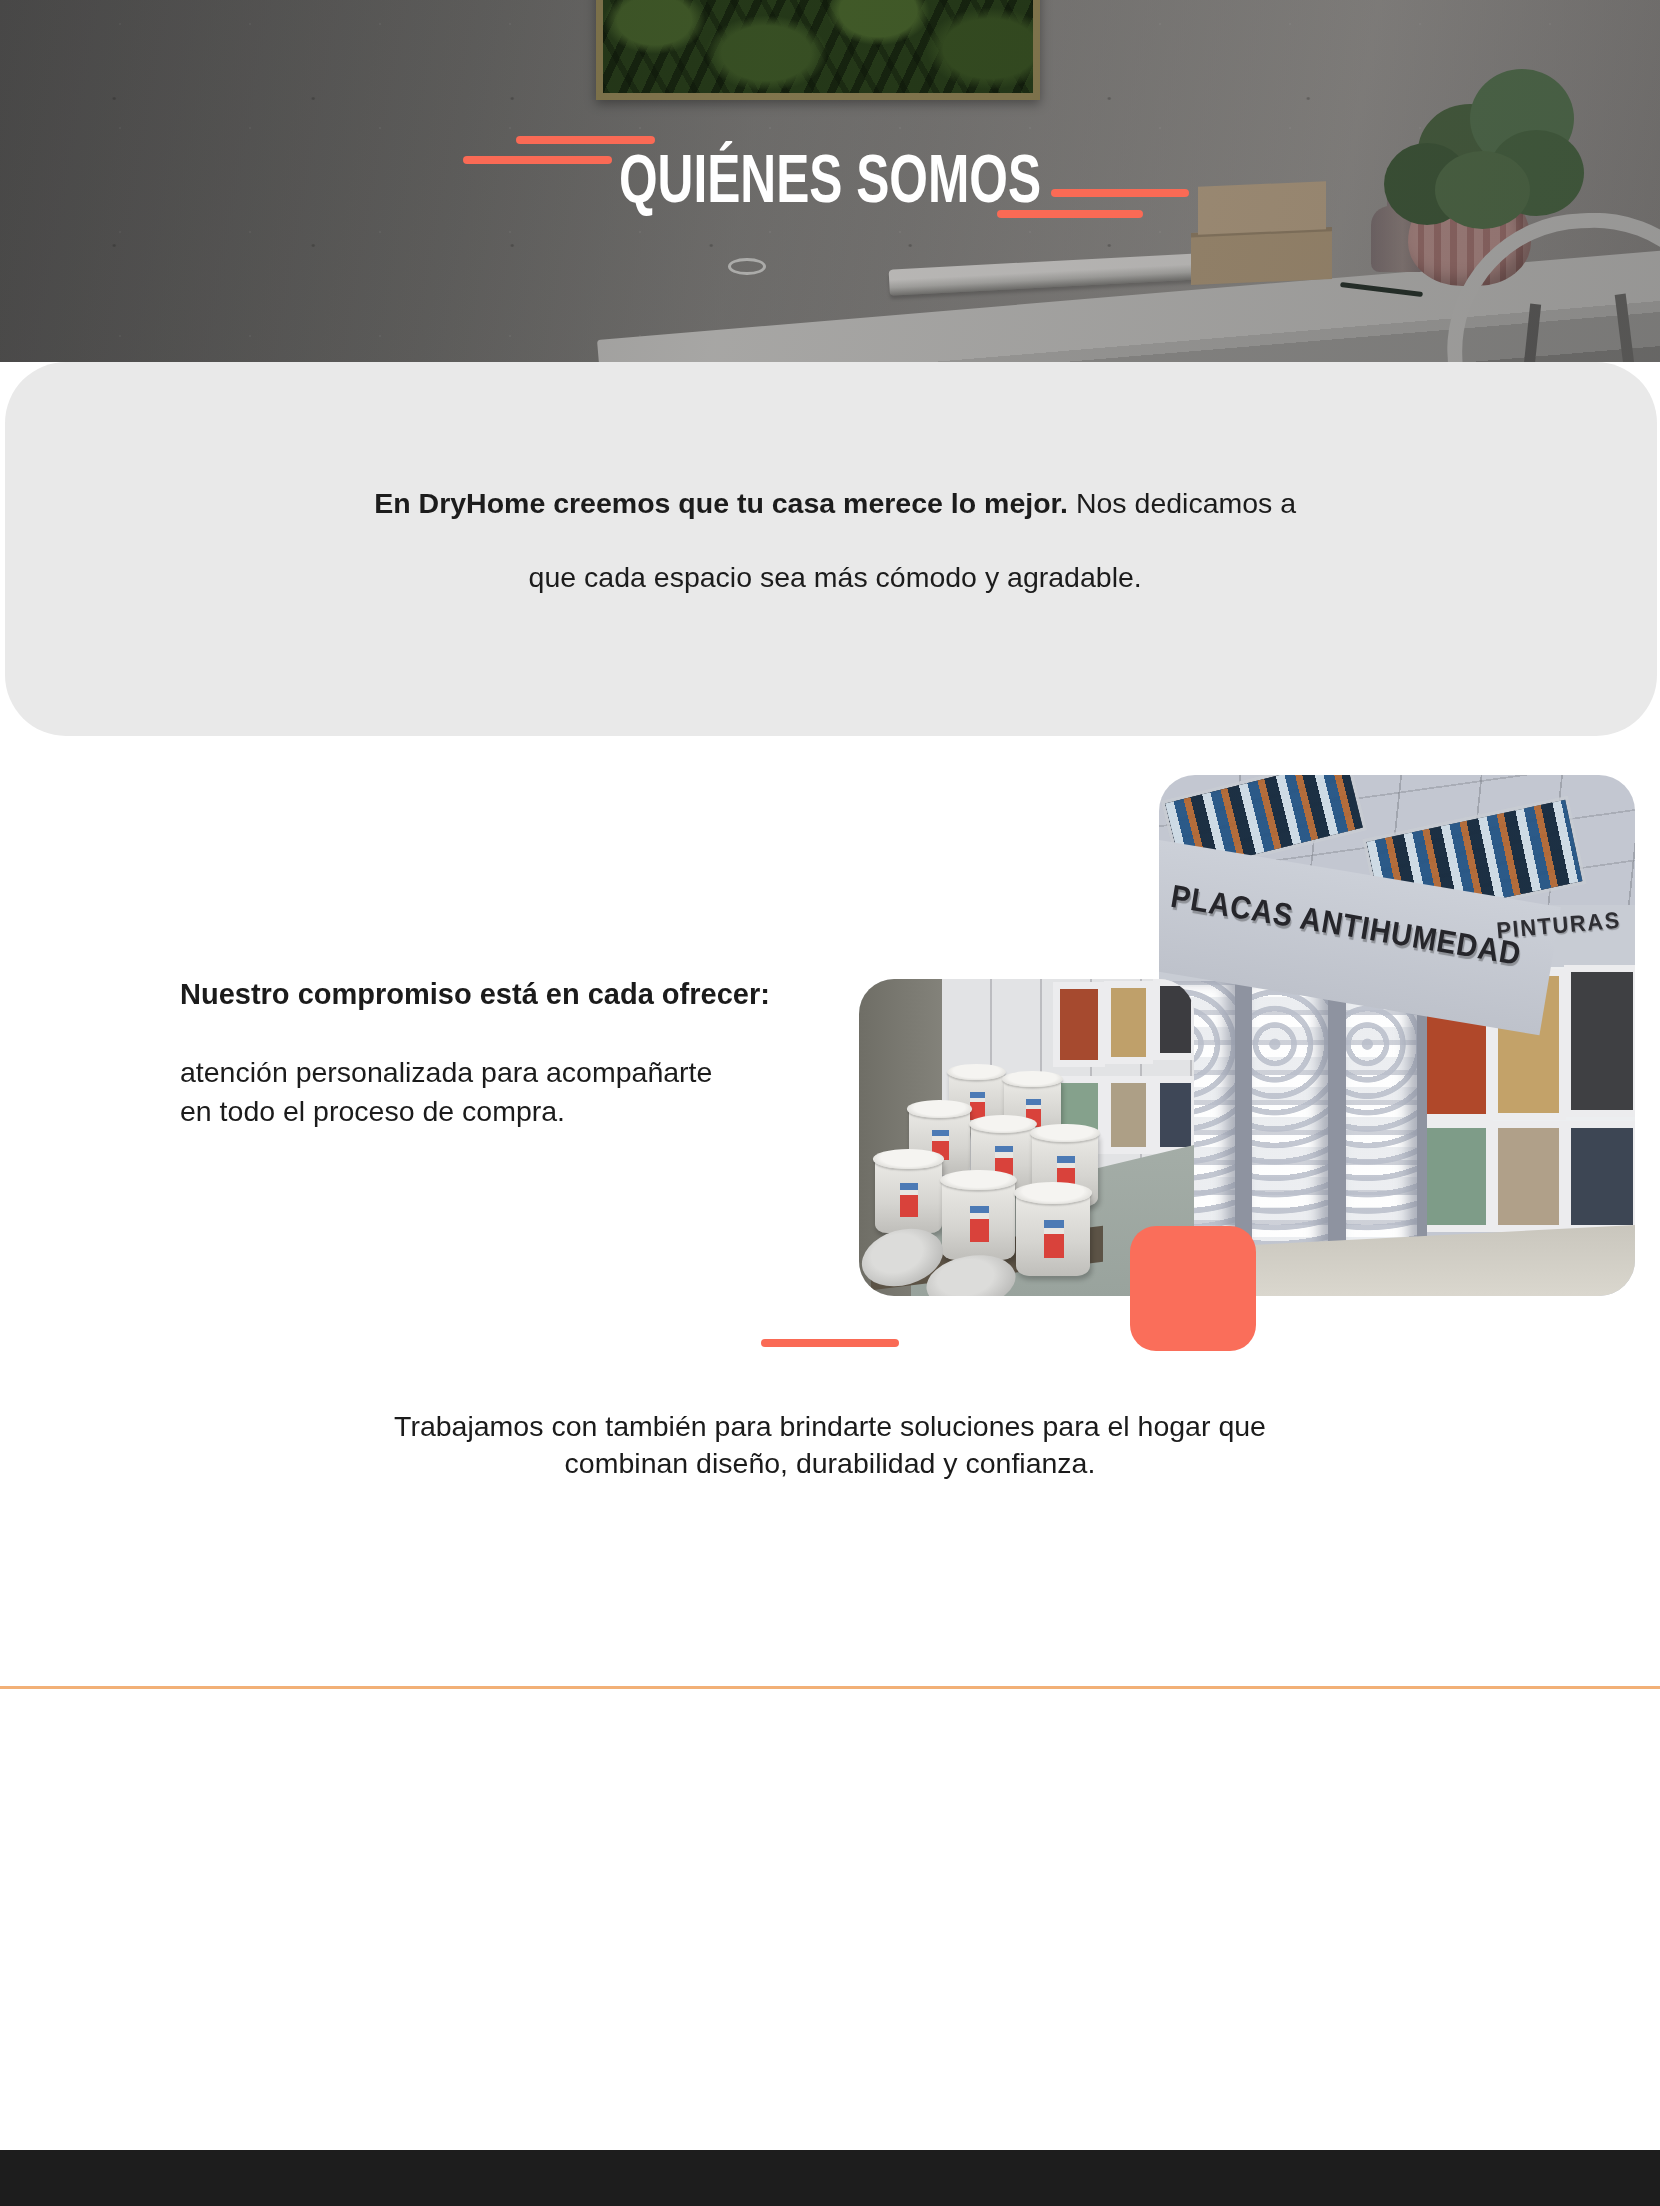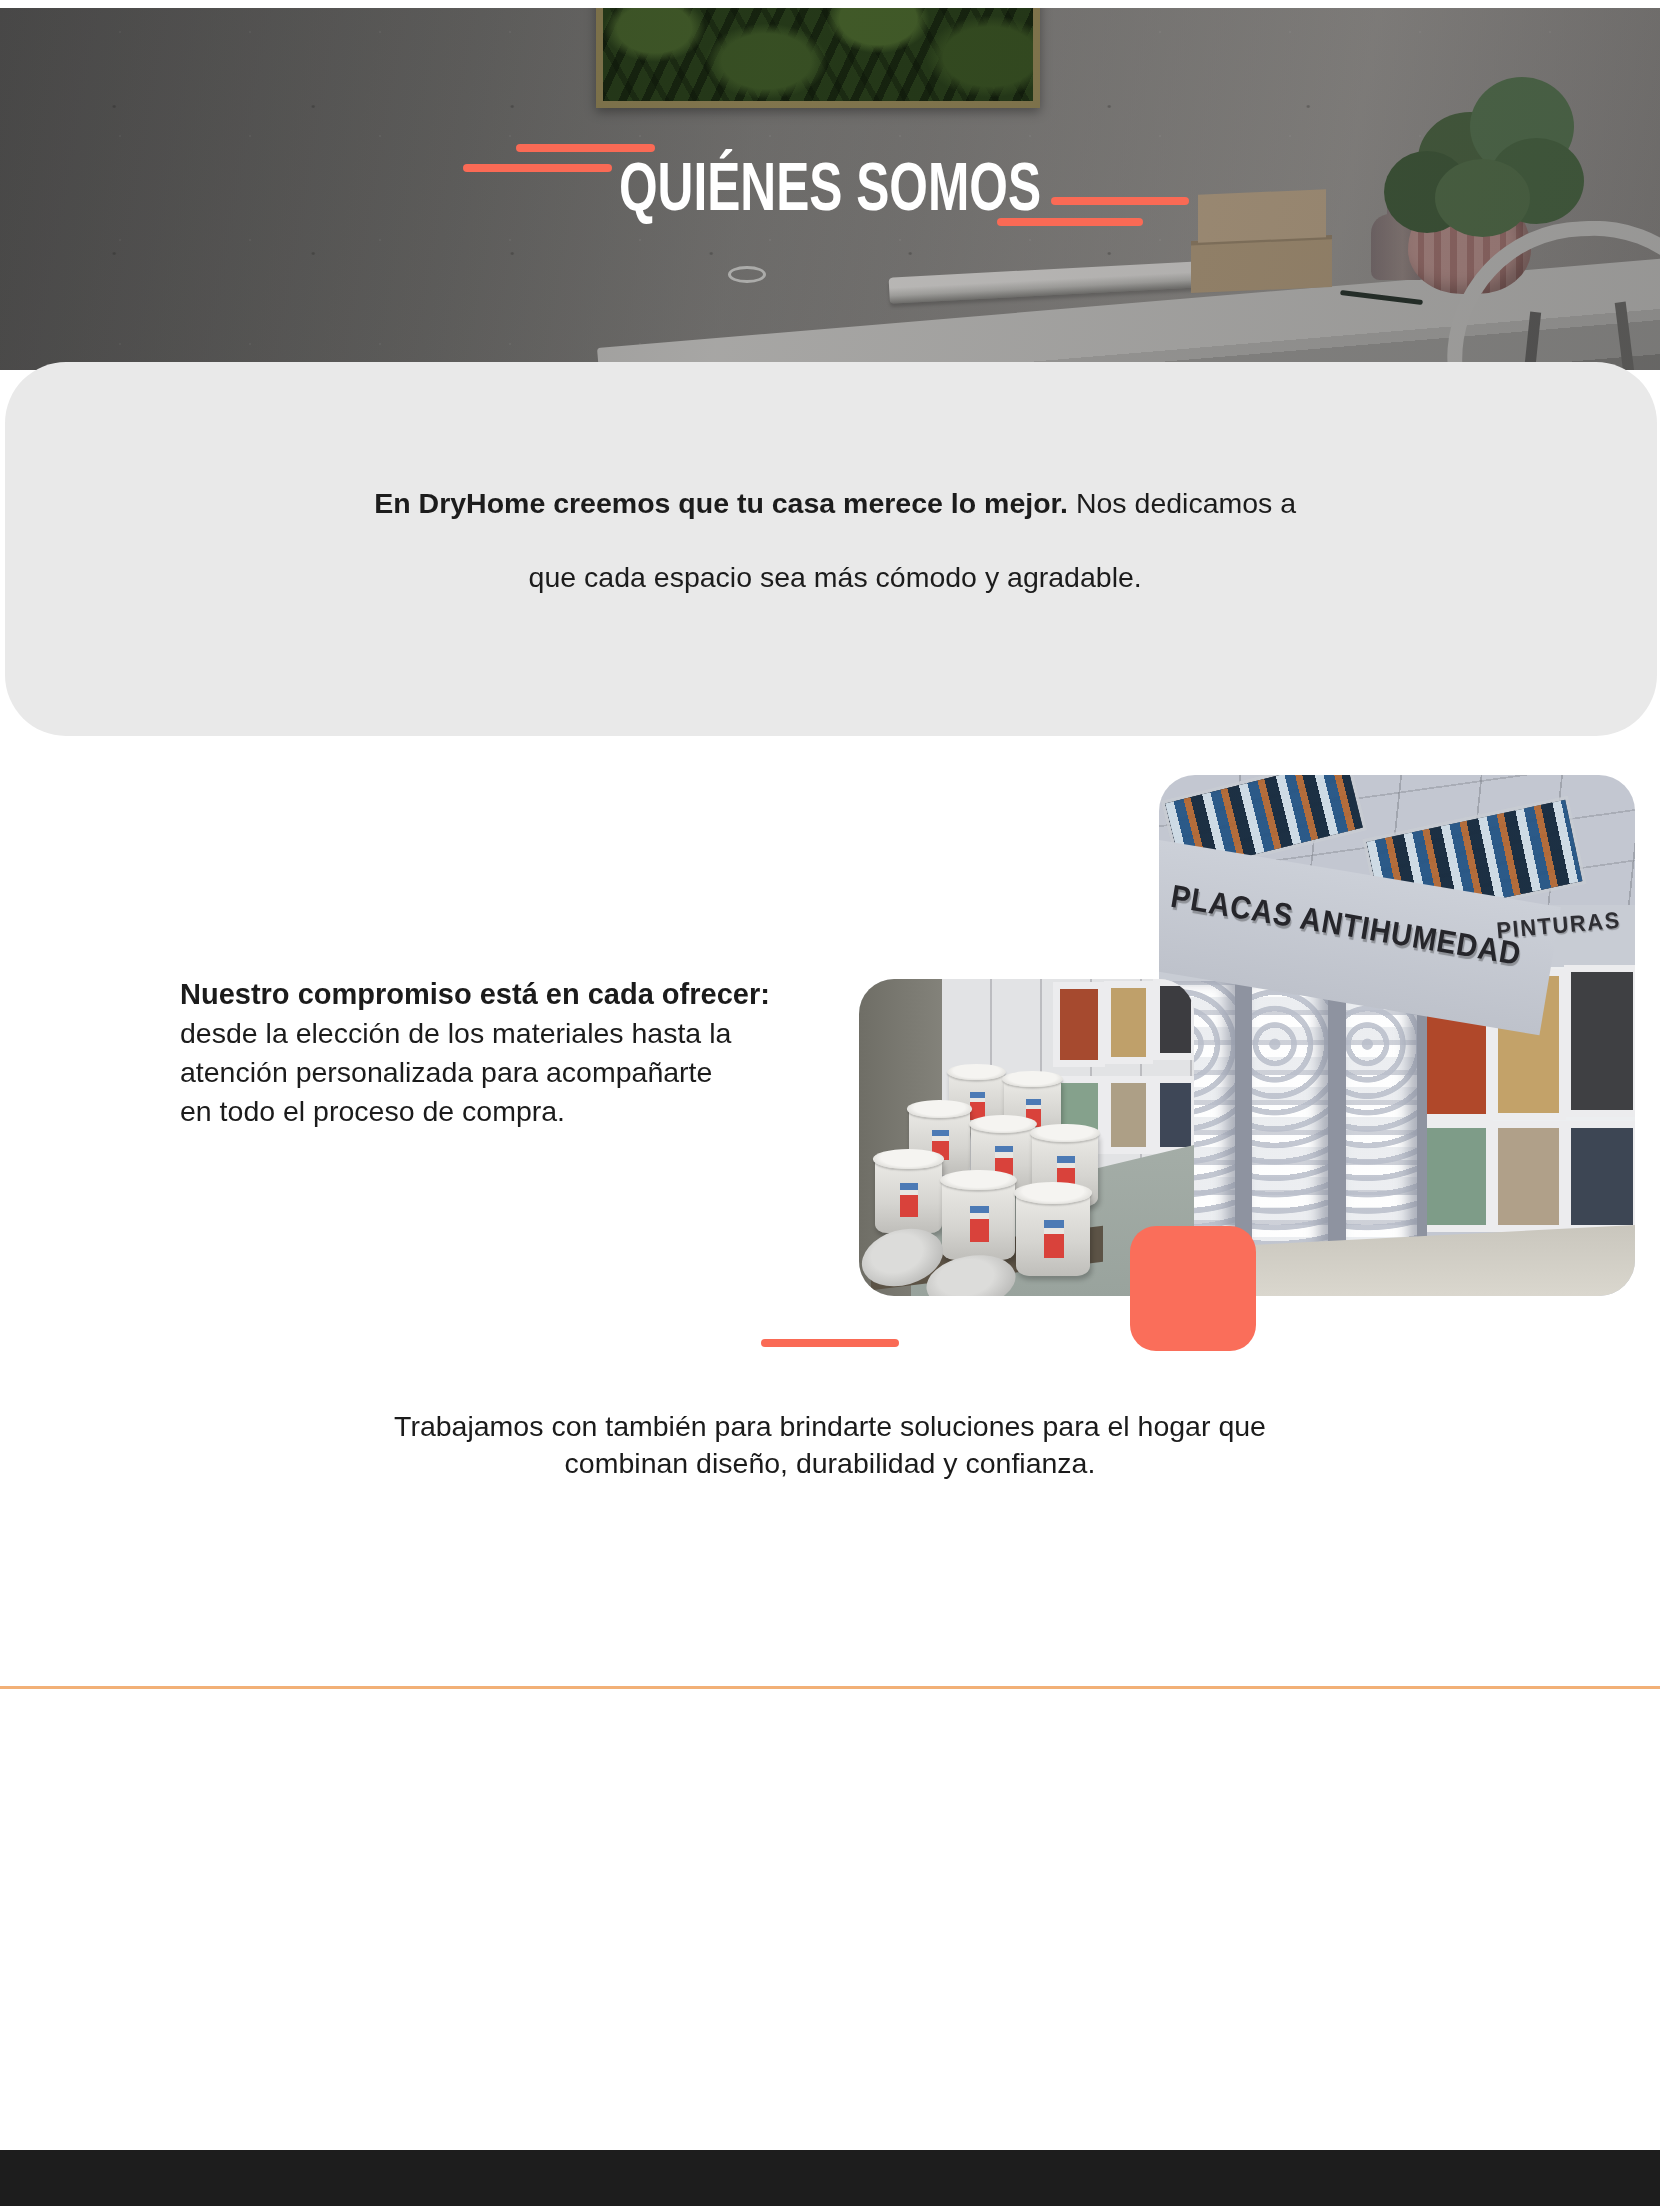--- a/index.html
+++ b/index.html
@@ -1,20 +1,20 @@
 <!DOCTYPE html>
 <html style="font-size:14px"><head>
 <meta charset="utf-8">
 <style>
   * { margin:0; padding:0; box-sizing:border-box; }
   body { background:#ffffff; font-family:"Liberation Sans", sans-serif; }
   .page { position:relative; width:1660px; height:2207px; background:#ffffff; overflow:hidden; }
 
   
-  .hero { position:absolute; left:0; top:8px; width:1660px; height:362px; overflow:hidden;
+  .hero { position:absolute; left:0; top:0; width:1660px; height:362px; overflow:hidden;
     background:linear-gradient(100deg,#6e6d6b 0%,#7c7b78 28%,#8f8d8a 55%,#a7a4a0 80%,#969390 100%); }
   .hero::before { content:""; position:absolute; inset:0;
     background-image:radial-gradient(rgba(35,35,33,.28) 1.3px, transparent 2.1px),
                      radial-gradient(rgba(255,255,255,.08) 0.9px, transparent 1.6px);
     background-size:199px 147px, 130px 104px; background-position:14.7px 25px, 55px 76px; }
   .leaves-frame { position:absolute; left:596px; top:-31px; width:444px; height:131px;
     border:7.8px solid #a2935f; box-shadow:0 4.3px 10.4px rgba(0,0,0,.35);
     background-color:#2c451c;
     background-image:
       radial-gradient(ellipse 82px 54px at 12% 38%, #4d6c2f 0 45%, transparent 62%),
@@ -185,21 +185,21 @@
   <section class="intro-card">
     <p class="intro-text">
       <strong>En DryHome creemos que tu casa merece lo mejor.</strong><span> Nos dedicamos a</span><br>
       <br>
       <span>que cada espacio sea más cómodo y agradable.</span>
     </p>
   </section>
 
   <div class="commitment">
     <strong>Nuestro compromiso está en cada ofrecer:</strong><br>
-    <span>desde la elección de los materiales hasta la</span><br>
+    <br>
     <span>atención personalizada para acompañarte</span><br>
     <span>en todo el proceso de compra.</span>
   </div>
 
   <figure class="photo photo-showroom">
     <div class="sr-ceiling"></div>
     <div class="sr-fix sr-fix1"></div>
     <div class="sr-fix sr-fix2"></div>
     <div class="sr-wall"></div>
     <div class="sr-display"></div>

